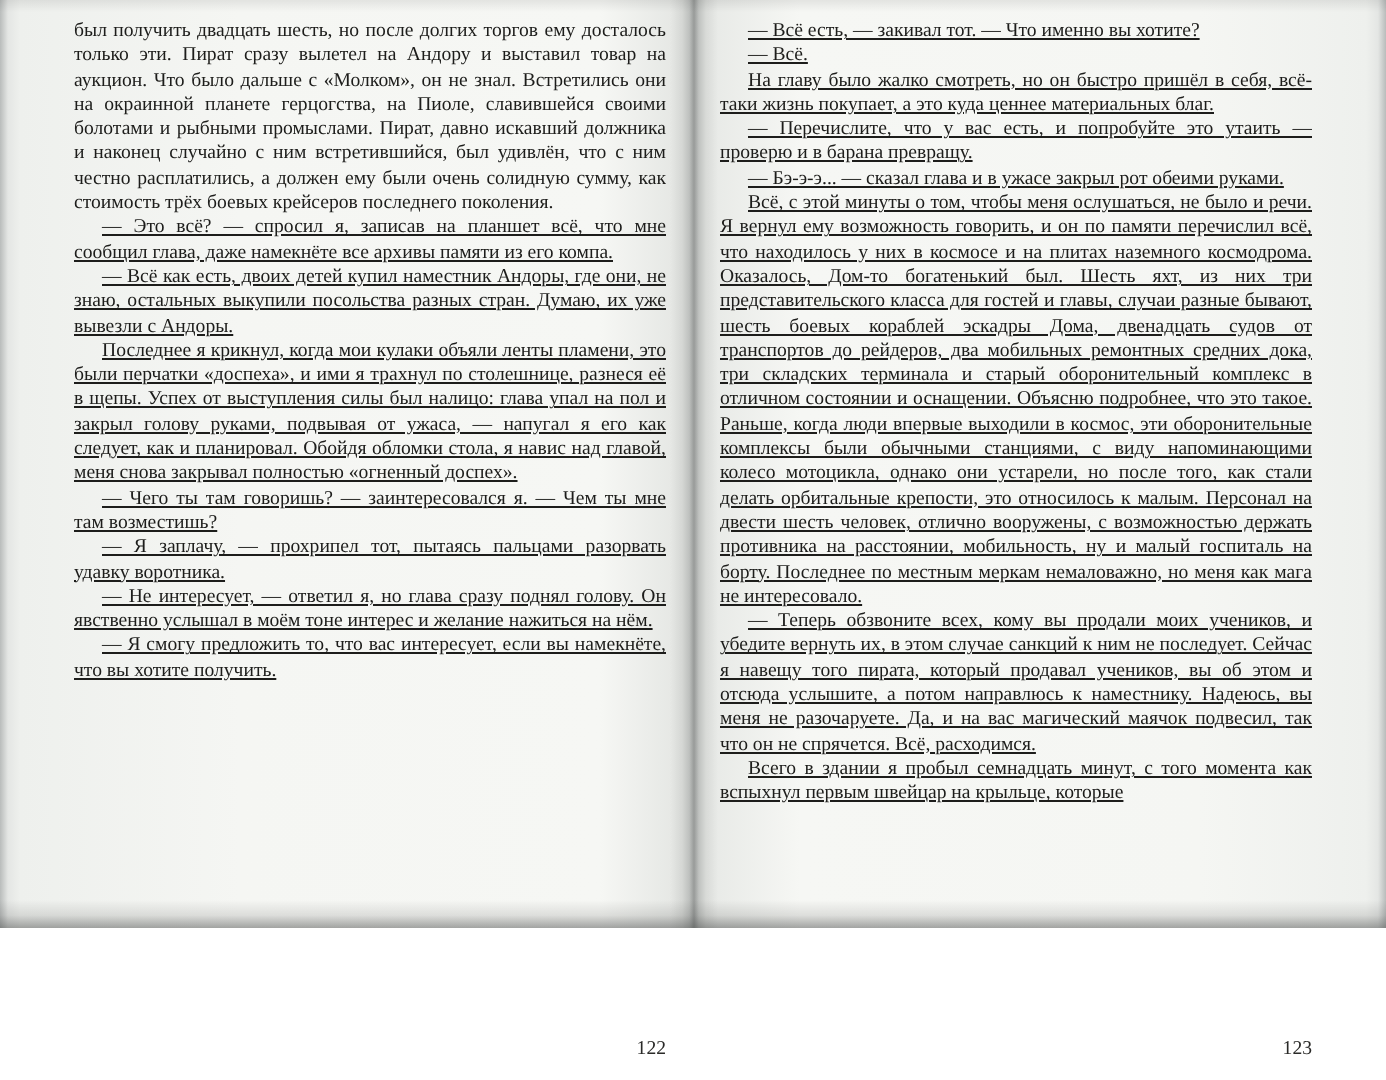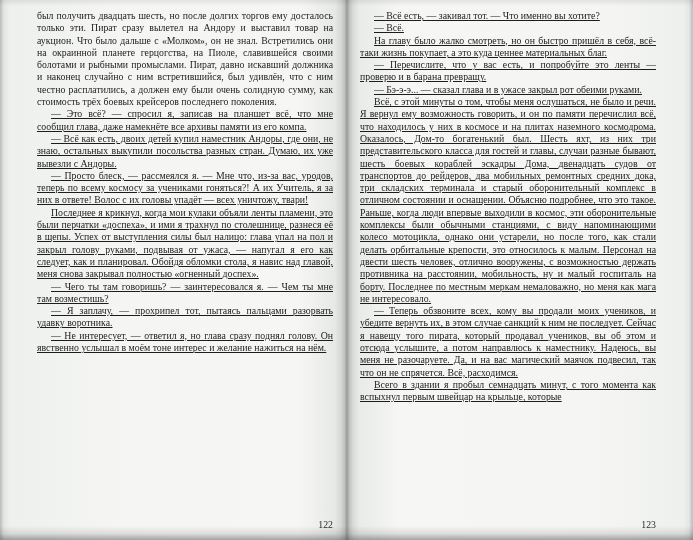--- a/index.html
+++ b/index.html
@@ -6,21 +6,21 @@
     margin: 0;
     padding: 0;
     width: 693px;
     height: 540px;
     overflow: hidden;
     font-family: "Liberation Serif", serif;
   }
   .photo {
     position: relative;
     width: 693px;
-    height: 540px;
+    height: 464px;
     background:
       linear-gradient(90deg,
         #b9bcbb 0px, #e4e6e4 4px,
         #eef0ed 10px,
         #f5f6f3 120px,
         #f6f7f4 300px,
         #e4e6e3 341px,
         #c9ccca 347px,
         #e7e9e6 353px,
         #f6f7f4 400px,
@@ -85,36 +85,36 @@
 </style>
 </head>
 <body>
 
 <div class="photo">
 
   <div class="page-text left">
       <p class="para">был получить двадцать шесть, но после долгих торгов ему досталось только эти. Пират сразу вылетел на Андору и выставил товар на аукцион. Что было дальше с «Молком», он не знал. Встретились они на окраинной планете герцогства, на Пиоле, славившейся своими болотами и рыбными промыслами. Пират, давно искавший должника и наконец случайно с ним встретившийся, был удивлён, что с ним честно расплатились, а должен ему были очень солидную сумму, как стоимость трёх боевых крейсеров последнего поколения.</p>
       <p class="para indent">— Это всё? — спросил я, записав на планшет всё, что мне сообщил глава, даже намекнёте все архивы памяти из его компа.</p>
       <p class="para indent">— Всё как есть, двоих детей купил наместник Андоры, где они, не знаю, остальных выкупили посольства разных стран. Думаю, их уже вывезли с Андоры.</p>
-      <p class="para indent">— Просто блеск, — рассмеялся я. — Мне что, из-за вас, уродов, теперь по всему космосу за учениками гоняться?! А их Учитель, я за них в ответе! Волос с их головы упадёт — всех уничтожу, твари!</p>
       <p class="para indent">Последнее я крикнул, когда мои кулаки объяли ленты пламени, это были перчатки «доспеха», и ими я трахнул по столешнице, разнеся её в щепы. Успех от выступления силы был налицо: глава упал на пол и закрыл голову руками, подвывая от ужаса, — напугал я его как следует, как и планировал. Обойдя обломки стола, я навис над главой, меня снова закрывал полностью «огненный доспех».</p>
       <p class="para indent">— Чего ты там говоришь? — заинтересовался я. — Чем ты мне там возместишь?</p>
       <p class="para indent">— Я заплачу, — прохрипел тот, пытаясь пальцами разорвать удавку воротника.</p>
       <p class="para indent">— Не интересует, — ответил я, но глава сразу поднял голову. Он явственно услышал в моём тоне интерес и желание нажиться на нём.</p>
+      <p class="para indent">— Я смогу предложить то, что вас интересует, если вы намекнёте, что вы хотите получить.</p>
     </div>
 
   <div class="page-number left">122</div>
 
   <div class="spine"></div>
 
   <div class="page-text right">
       <p class="para indent">— Всё есть, — закивал тот. — Что именно вы хотите?</p>
       <p class="para indent">— Всё.</p>
       <p class="para indent">На главу было жалко смотреть, но он быстро пришёл в себя, всё-таки жизнь покупает, а это куда ценнее материальных благ.</p>
-      <p class="para indent">— Перечислите, что у вас есть, и попробуйте это ленты — проверю и в барана превращу.</p>
+      <p class="para indent">— Перечислите, что у вас есть, и попробуйте это утаить — проверю и в барана превращу.</p>
       <p class="para indent">— Бэ-э-э... — сказал глава и в ужасе закрыл рот обеими руками.</p>
       <p class="para indent">Всё, с этой минуты о том, чтобы меня ослушаться, не было и речи. Я вернул ему возможность говорить, и он по памяти перечислил всё, что находилось у них в космосе и на плитах наземного космодрома. Оказалось, Дом-то богатенький был. Шесть яхт, из них три представительского класса для гостей и главы, случаи разные бывают, шесть боевых кораблей эскадры Дома, двенадцать судов от транспортов до рейдеров, два мобильных ремонтных средних дока, три складских терминала и старый оборонительный комплекс в отличном состоянии и оснащении. Объясню подробнее, что это такое. Раньше, когда люди впервые выходили в космос, эти оборонительные комплексы были обычными станциями, с виду напоминающими колесо мотоцикла, однако они устарели, но после того, как стали делать орбитальные крепости, это относилось к малым. Персонал на двести шесть человек, отлично вооружены, с возможностью держать противника на расстоянии, мобильность, ну и малый госпиталь на борту. Последнее по местным меркам немаловажно, но меня как мага не интересовало.</p>
       <p class="para indent">— Теперь обзвоните всех, кому вы продали моих учеников, и убедите вернуть их, в этом случае санкций к ним не последует. Сейчас я навещу того пирата, который продавал учеников, вы об этом и отсюда услышите, а потом направлюсь к наместнику. Надеюсь, вы меня не разочаруете. Да, и на вас магический маячок подвесил, так что он не спрячется. Всё, расходимся.</p>
       <p class="para indent">Всего в здании я пробыл семнадцать минут, с того момента как вспыхнул первым швейцар на крыльце, которые</p>
     </div>
 
   <div class="page-number right">123</div>
 
   <div class="top-shade"></div>
   <div class="bottom-shade"></div>

